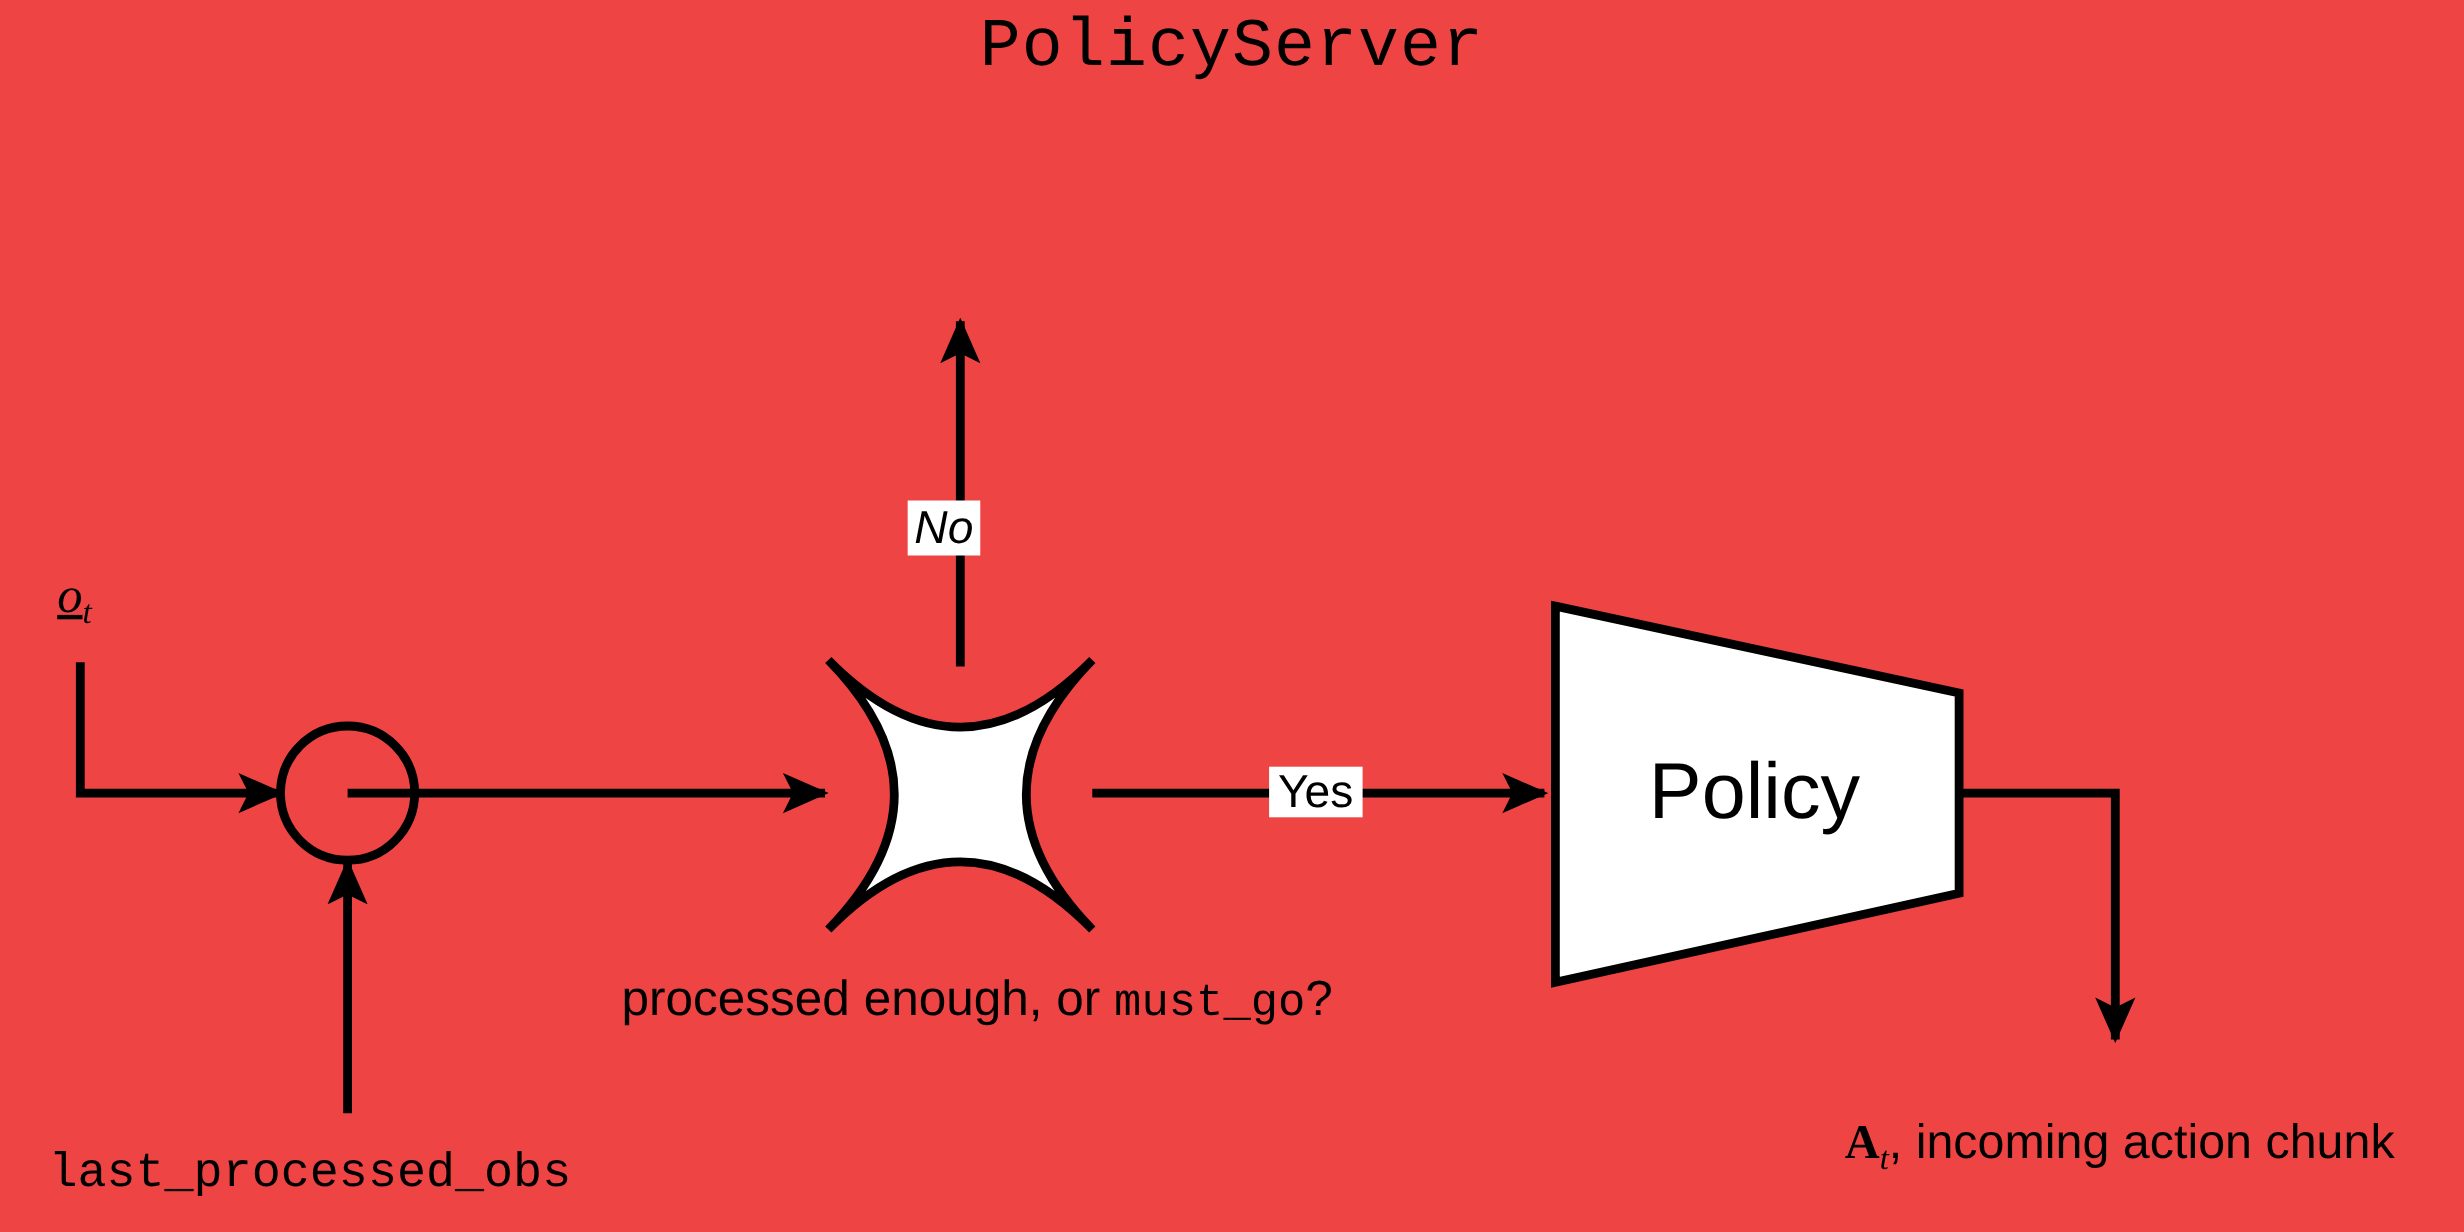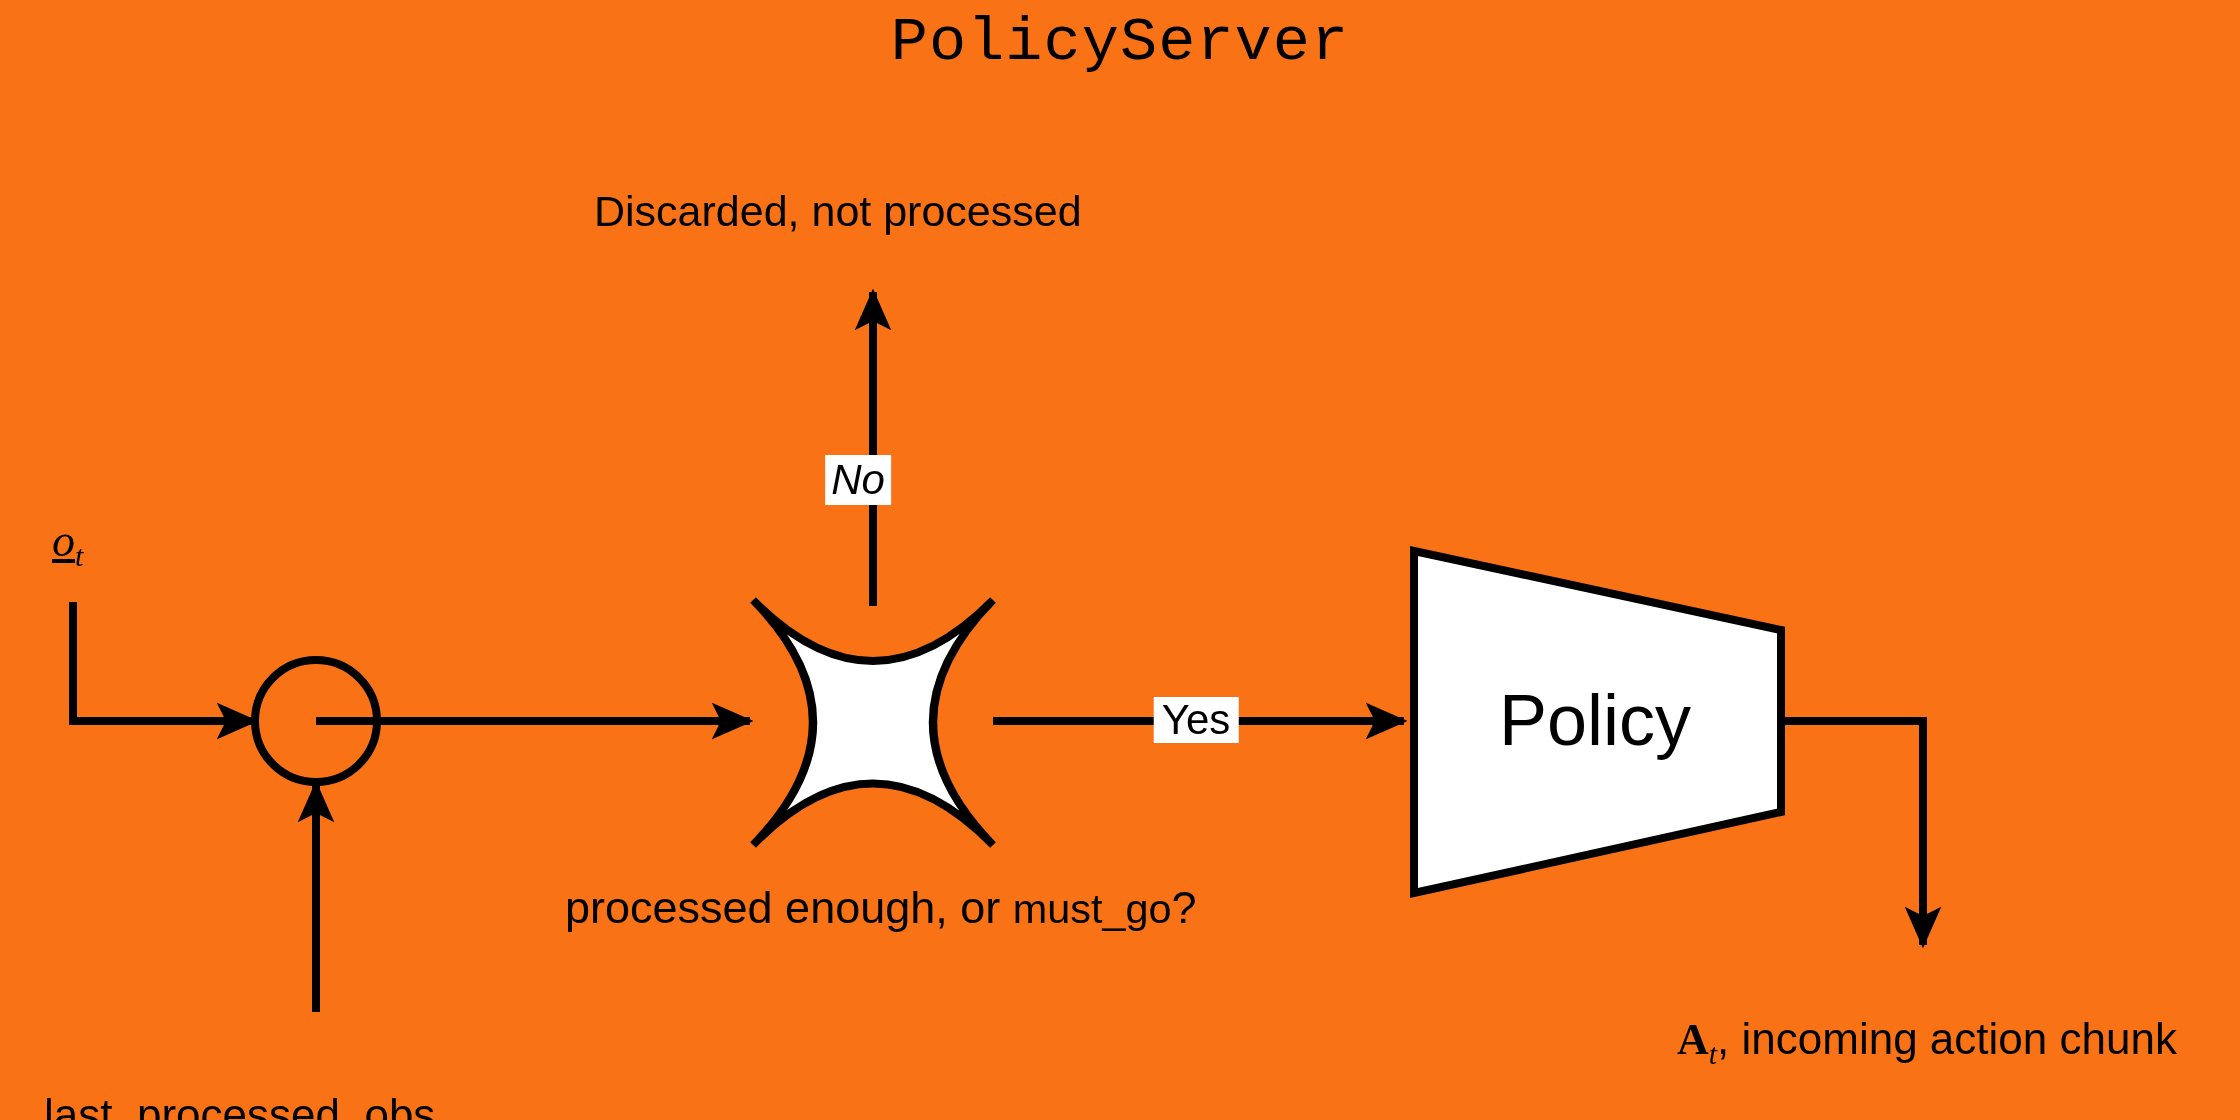--- a/index.html
+++ b/index.html
@@ -5,40 +5,40 @@
 <style>
   html, body {
     margin: 0;
     padding: 0;
     background: #ffffff;
   }
   #stage {
     position: relative;
     width: 2240px;
     height: 1120px;
-    background: #f97316;
+    background: #ef4444;
     overflow: hidden;
     font-family: "Liberation Sans", sans-serif;
     color: #000000;
   }
   #diagram-svg {
     position: absolute;
     left: 0;
     top: 0;
     width: 2240px;
     height: 1120px;
   }
   .lbl {
     position: absolute;
     white-space: nowrap;
     color: #000000;
     line-height: 1;
   }
   .sans { font-family: "Liberation Sans", sans-serif; }
-  .mono { font-family: Liberation Sans, sans-serif; margin-top: 48px; }
+  .mono { font-family: Liberation Mono, monospace; }
   .serif-it { font-family: "Liberation Serif", serif; font-style: italic; text-decoration: underline; }
 
   
   #title {
     left: 0; top: 12px;
     width: 2240px;
     text-align: center;
     font-family: "Liberation Mono", monospace;
     font-size: 62px;
     letter-spacing: 1px;
@@ -140,21 +140,20 @@
 
     <path d="M 993 721 L 1404 721" fill="none" stroke="#000000" stroke-width="8" marker-end="url(#arrowhead)"></path>
 
     <path d="M 1414 551 L 1781 630 L 1781 812 L 1414 893 Z" fill="#ffffff" stroke="#000000" stroke-width="8" stroke-linejoin="miter"></path>
 
     <path d="M 1781 721 L 1923 721 L 1923 945" fill="none" stroke="#000000" stroke-width="8" marker-end="url(#arrowhead)"></path>
   </svg>
 
   <div class="lbl sans" id="title">PolicyServer</div>
 
-  <div class="lbl sans" id="discarded-label">Discarded, not processed</div>
 
   <div class="lbl sans" id="no-label">No</div>
 
   <div class="lbl sans" id="yes-label">Yes</div>
 
   <div class="lbl serif-it" id="ot-label"><span>o</span><span class="sub">t</span></div>
 
   <div class="lbl mono" id="last-obs-label">last_processed_obs</div>
 
   <div class="lbl sans" id="decision-caption"><span>processed enough, or </span><span class="mono">must_go</span><span>?</span></div>

